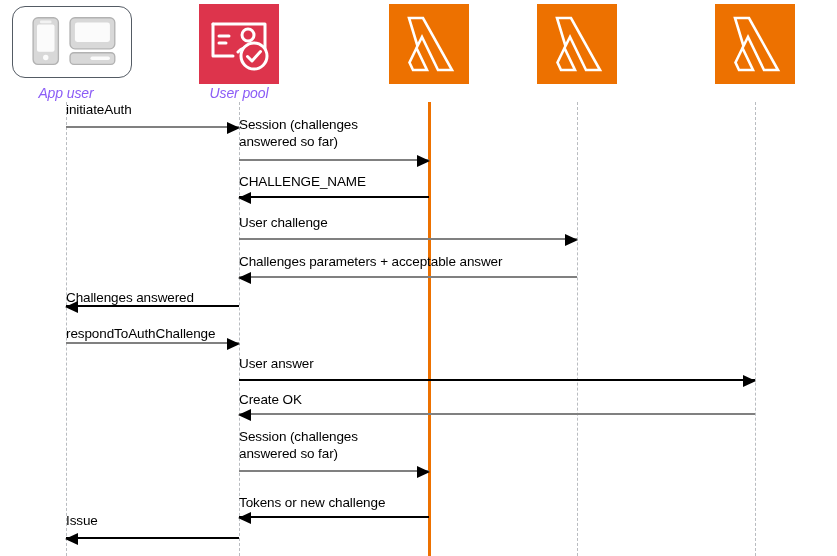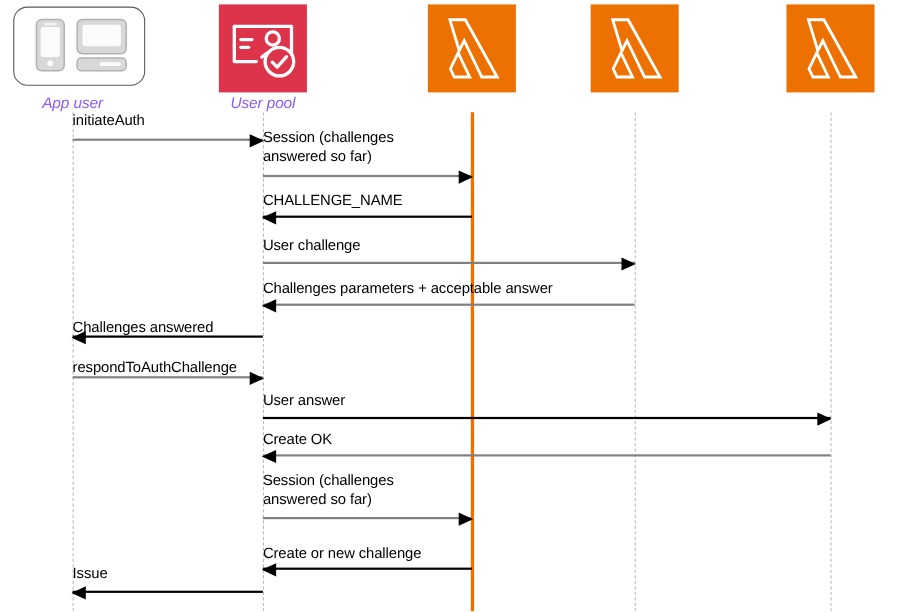--- a/index.html
+++ b/index.html
@@ -209,19 +209,19 @@
       </div>
       <div class="msg-label" style="left: 239px; width: 516px; top: 391px;">Create OK</div>
       <div class="msg" style="left: 239px; width: 190px; top: 470px;">
         <div class="arrowhead right"></div>
       </div>
       <div class="msg-label" style="left: 239px; width: 190px; top: 428px;">Session (challenges
 answered so far)</div>
       <div class="msg black" style="left: 239px; width: 190px; top: 516px;">
         <div class="arrowhead left"></div>
       </div>
-      <div class="msg-label" style="left: 239px; width: 190px; top: 494px;">Create or new challenge</div>
+      <div class="msg-label" style="left: 239px; width: 190px; top: 494px;">Tokens or new challenge</div>
       <div class="msg black" style="left: 66px; width: 173px; top: 537px;">
         <div class="arrowhead left"></div>
       </div>
       <div class="msg-label" style="left: 66px; width: 173px; top: 512px;">Issue</div>
     </div>
 </div>
 
 </body></html>

